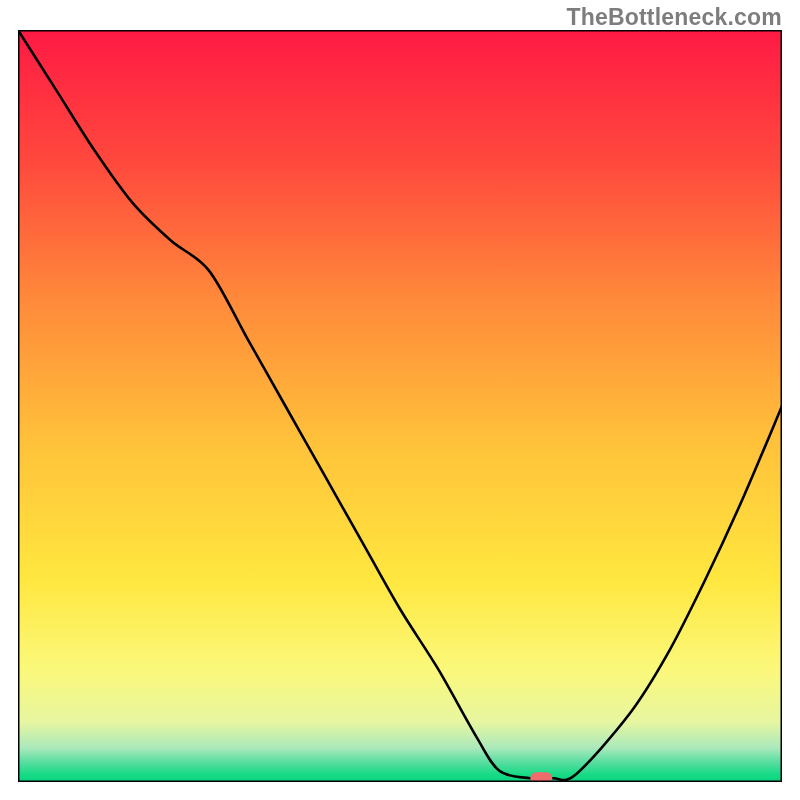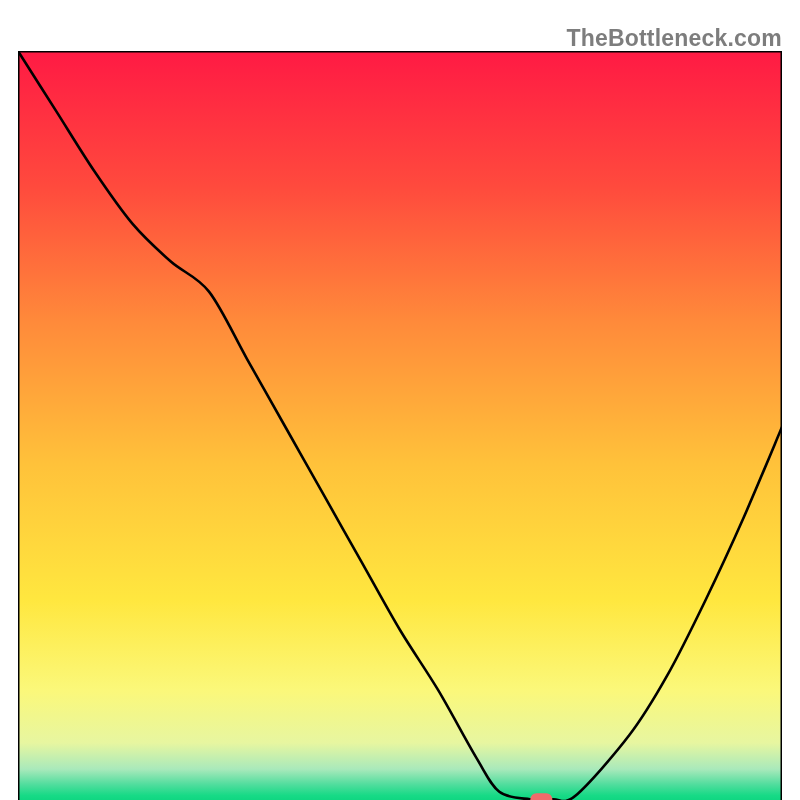--- a/index.html
+++ b/index.html
@@ -7,21 +7,20 @@
     padding: 0;
     width: 800px;
     height: 800px;
     background: #ffffff;
     overflow: hidden;
   }
   .container {
     position: relative;
     width: 800px;
     height: 656px;
-    margin-top: 21px;
   }
   .attribution {
     position: absolute;
     top: 4px;
     right: 18px;
     font-family: Arial, Helvetica, sans-serif;
     font-size: 23px;
     font-weight: bold;
     color: #7d7d7d;
     letter-spacing: 0.2px;

